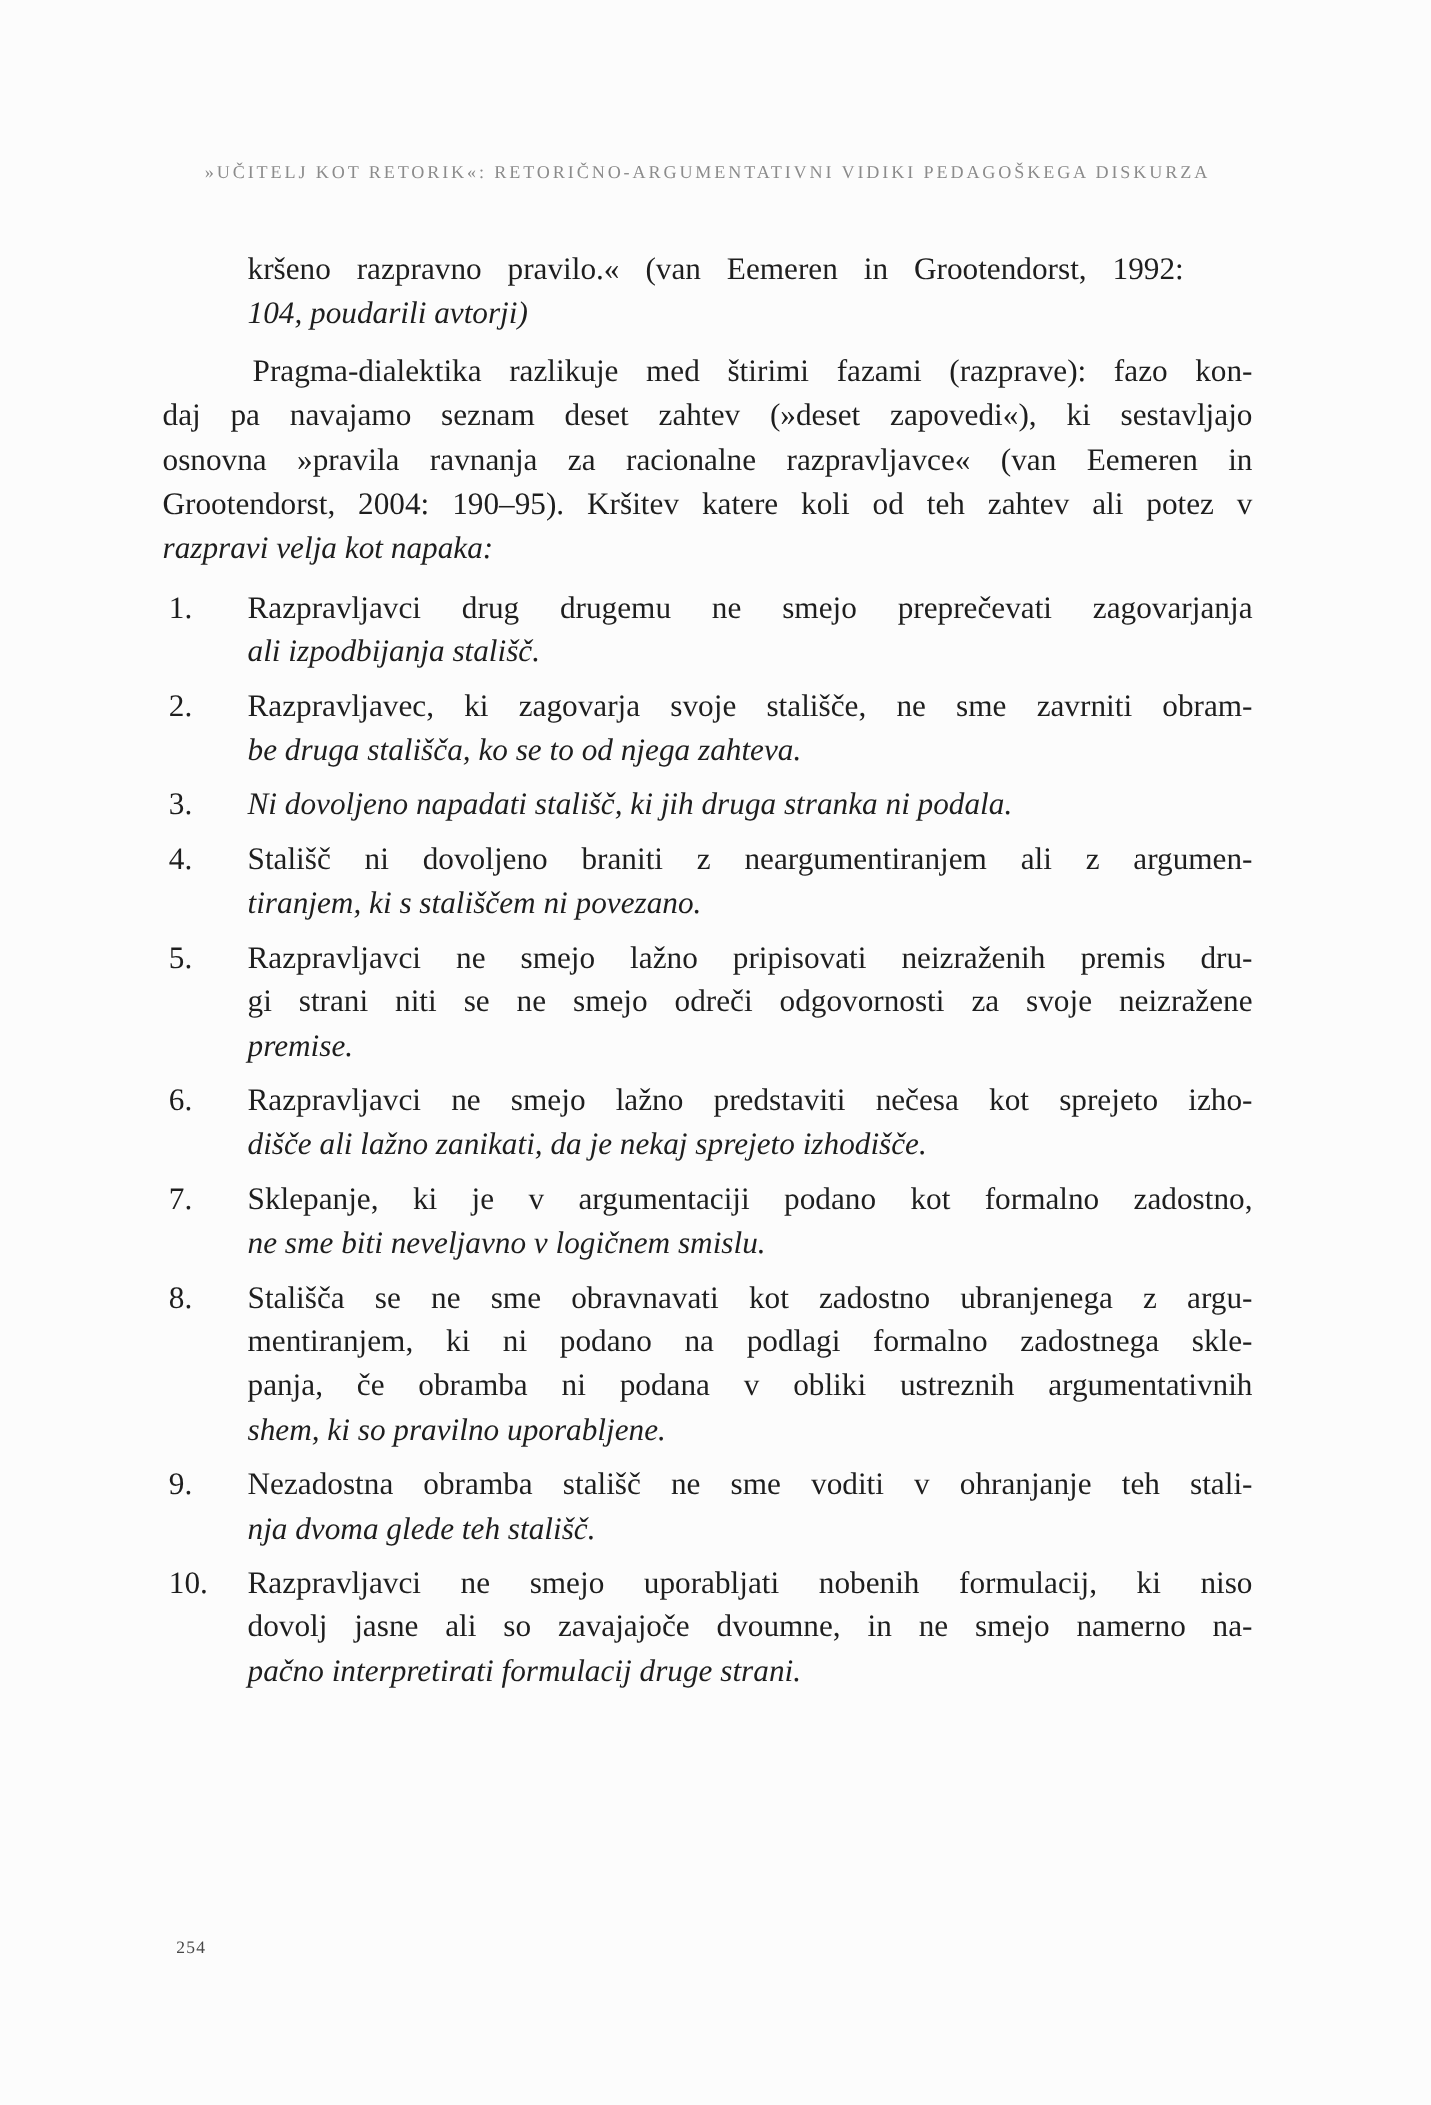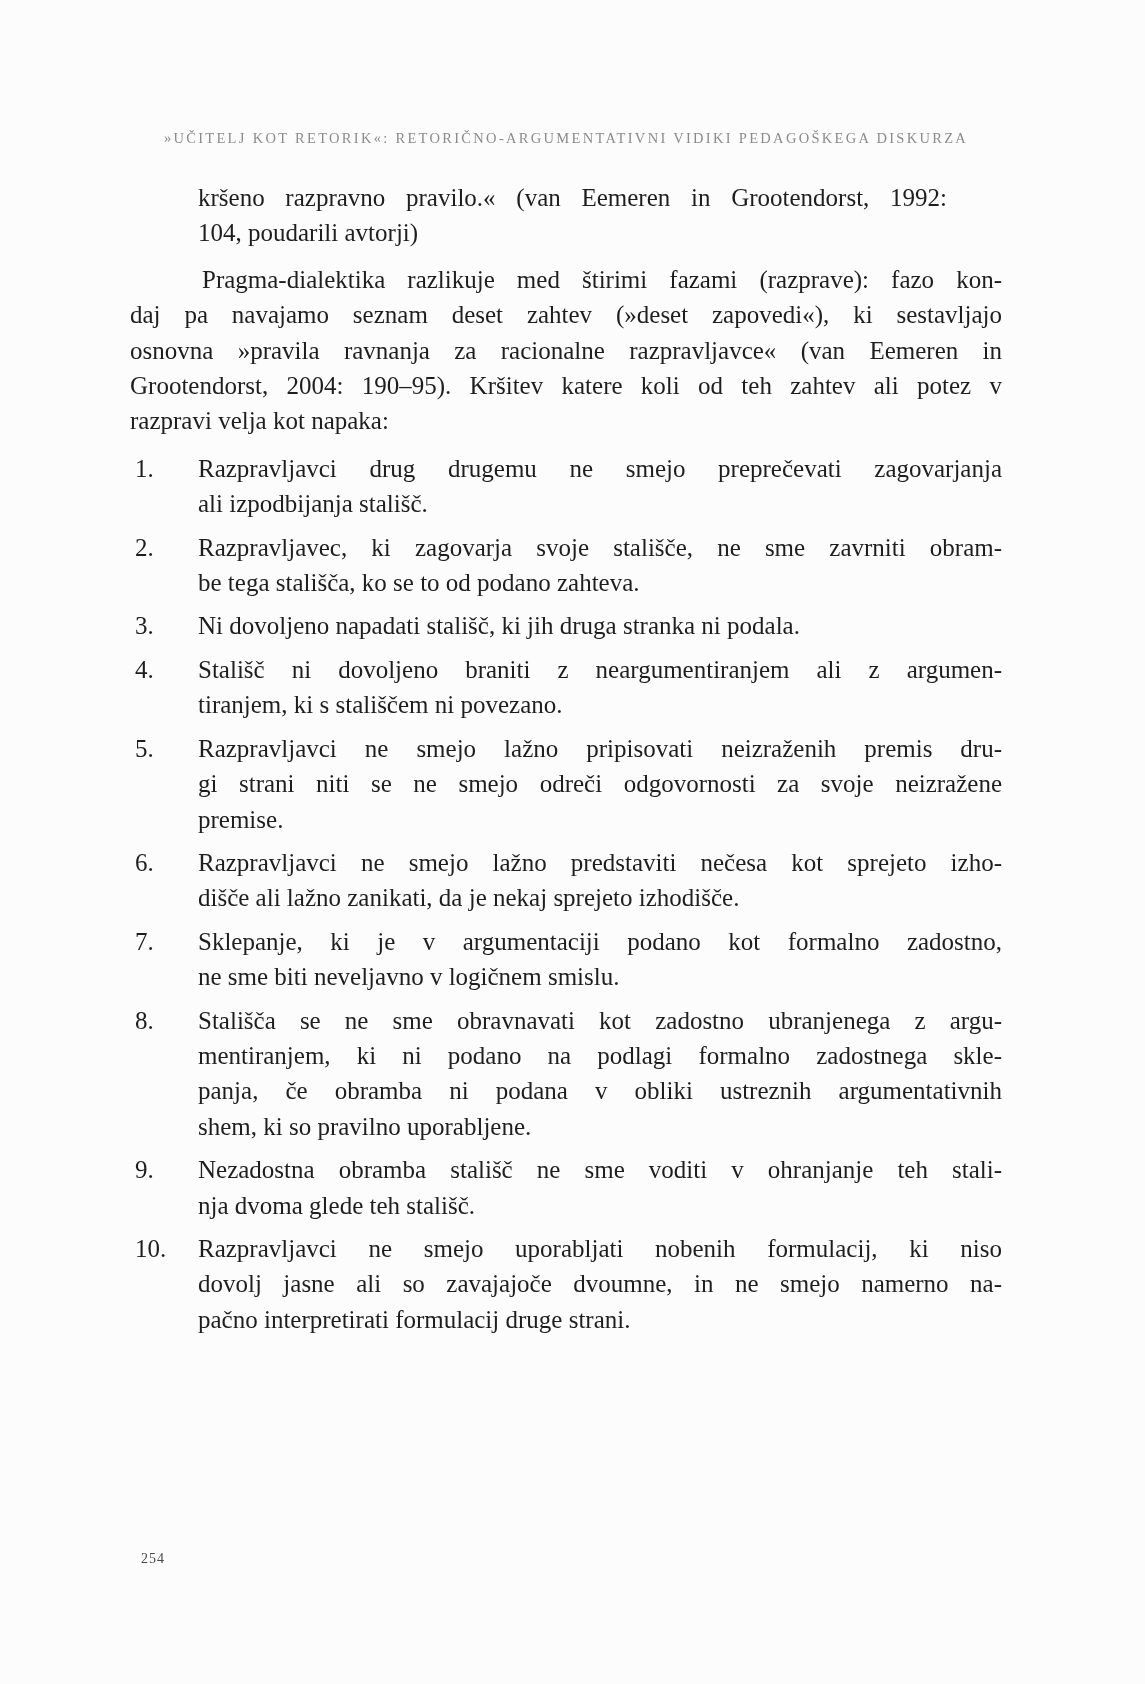--- a/index.html
+++ b/index.html
@@ -25,26 +25,26 @@
     position: absolute;
     top: 130px; left: 130px; width: 872px;
     text-align: center;
     font-size: 14.5px;
     letter-spacing: 2.3px;
     color: var(--header-text);
     white-space: nowrap;
   }
   .content {
     position: absolute;
-    top: 180px; left: 130px; width: 872px;
+    top: 198px; left: 130px; width: 872px;
     font-size: 25px;
     line-height: 35.4px;
   }
   .tline { text-align: justify; text-align-last: justify; }
-  .tline.tlast { text-align-last: left; }
+  .tline.tlast { text-align-last: left; font-style: italic; }
   .blockquote { margin: 0 55px 11px 68px; }
   .paragraph { margin-bottom: 12px; }
   .paragraph .tline:first-child { text-indent: 72px; }
   .rules { margin: 4px 0 4px 0; }
   .rule-item { display: flex; margin-bottom: 8px; }
   .rule-item:last-child { margin-bottom: 4px; }
   .rule-num {
     flex: 0 0 68px; width: 68px;
     padding-left: 5px;
   }
@@ -85,21 +85,21 @@
           <span class="rule-num">1.</span>
           <div class="rule-lines">
             <div class="tline">Razpravljavci drug drugemu ne smejo preprečevati zagovarjanja</div>
             <div class="tline tlast">ali izpodbijanja stališč.</div>
           </div>
         </div>
         <div class="rule-item">
           <span class="rule-num">2.</span>
           <div class="rule-lines">
             <div class="tline">Razpravljavec, ki zagovarja svoje stališče, ne sme zavrniti obram-</div>
-            <div class="tline tlast">be tega stališča, ko se to od podano zahteva.</div>
+            <div class="tline tlast">be druga stališča, ko se to od njega zahteva.</div>
           </div>
         </div>
         <div class="rule-item">
           <span class="rule-num">3.</span>
           <div class="rule-lines">
             <div class="tline tlast">Ni dovoljeno napadati stališč, ki jih druga stranka ni podala.</div>
           </div>
         </div>
         <div class="rule-item">
           <span class="rule-num">4.</span>

